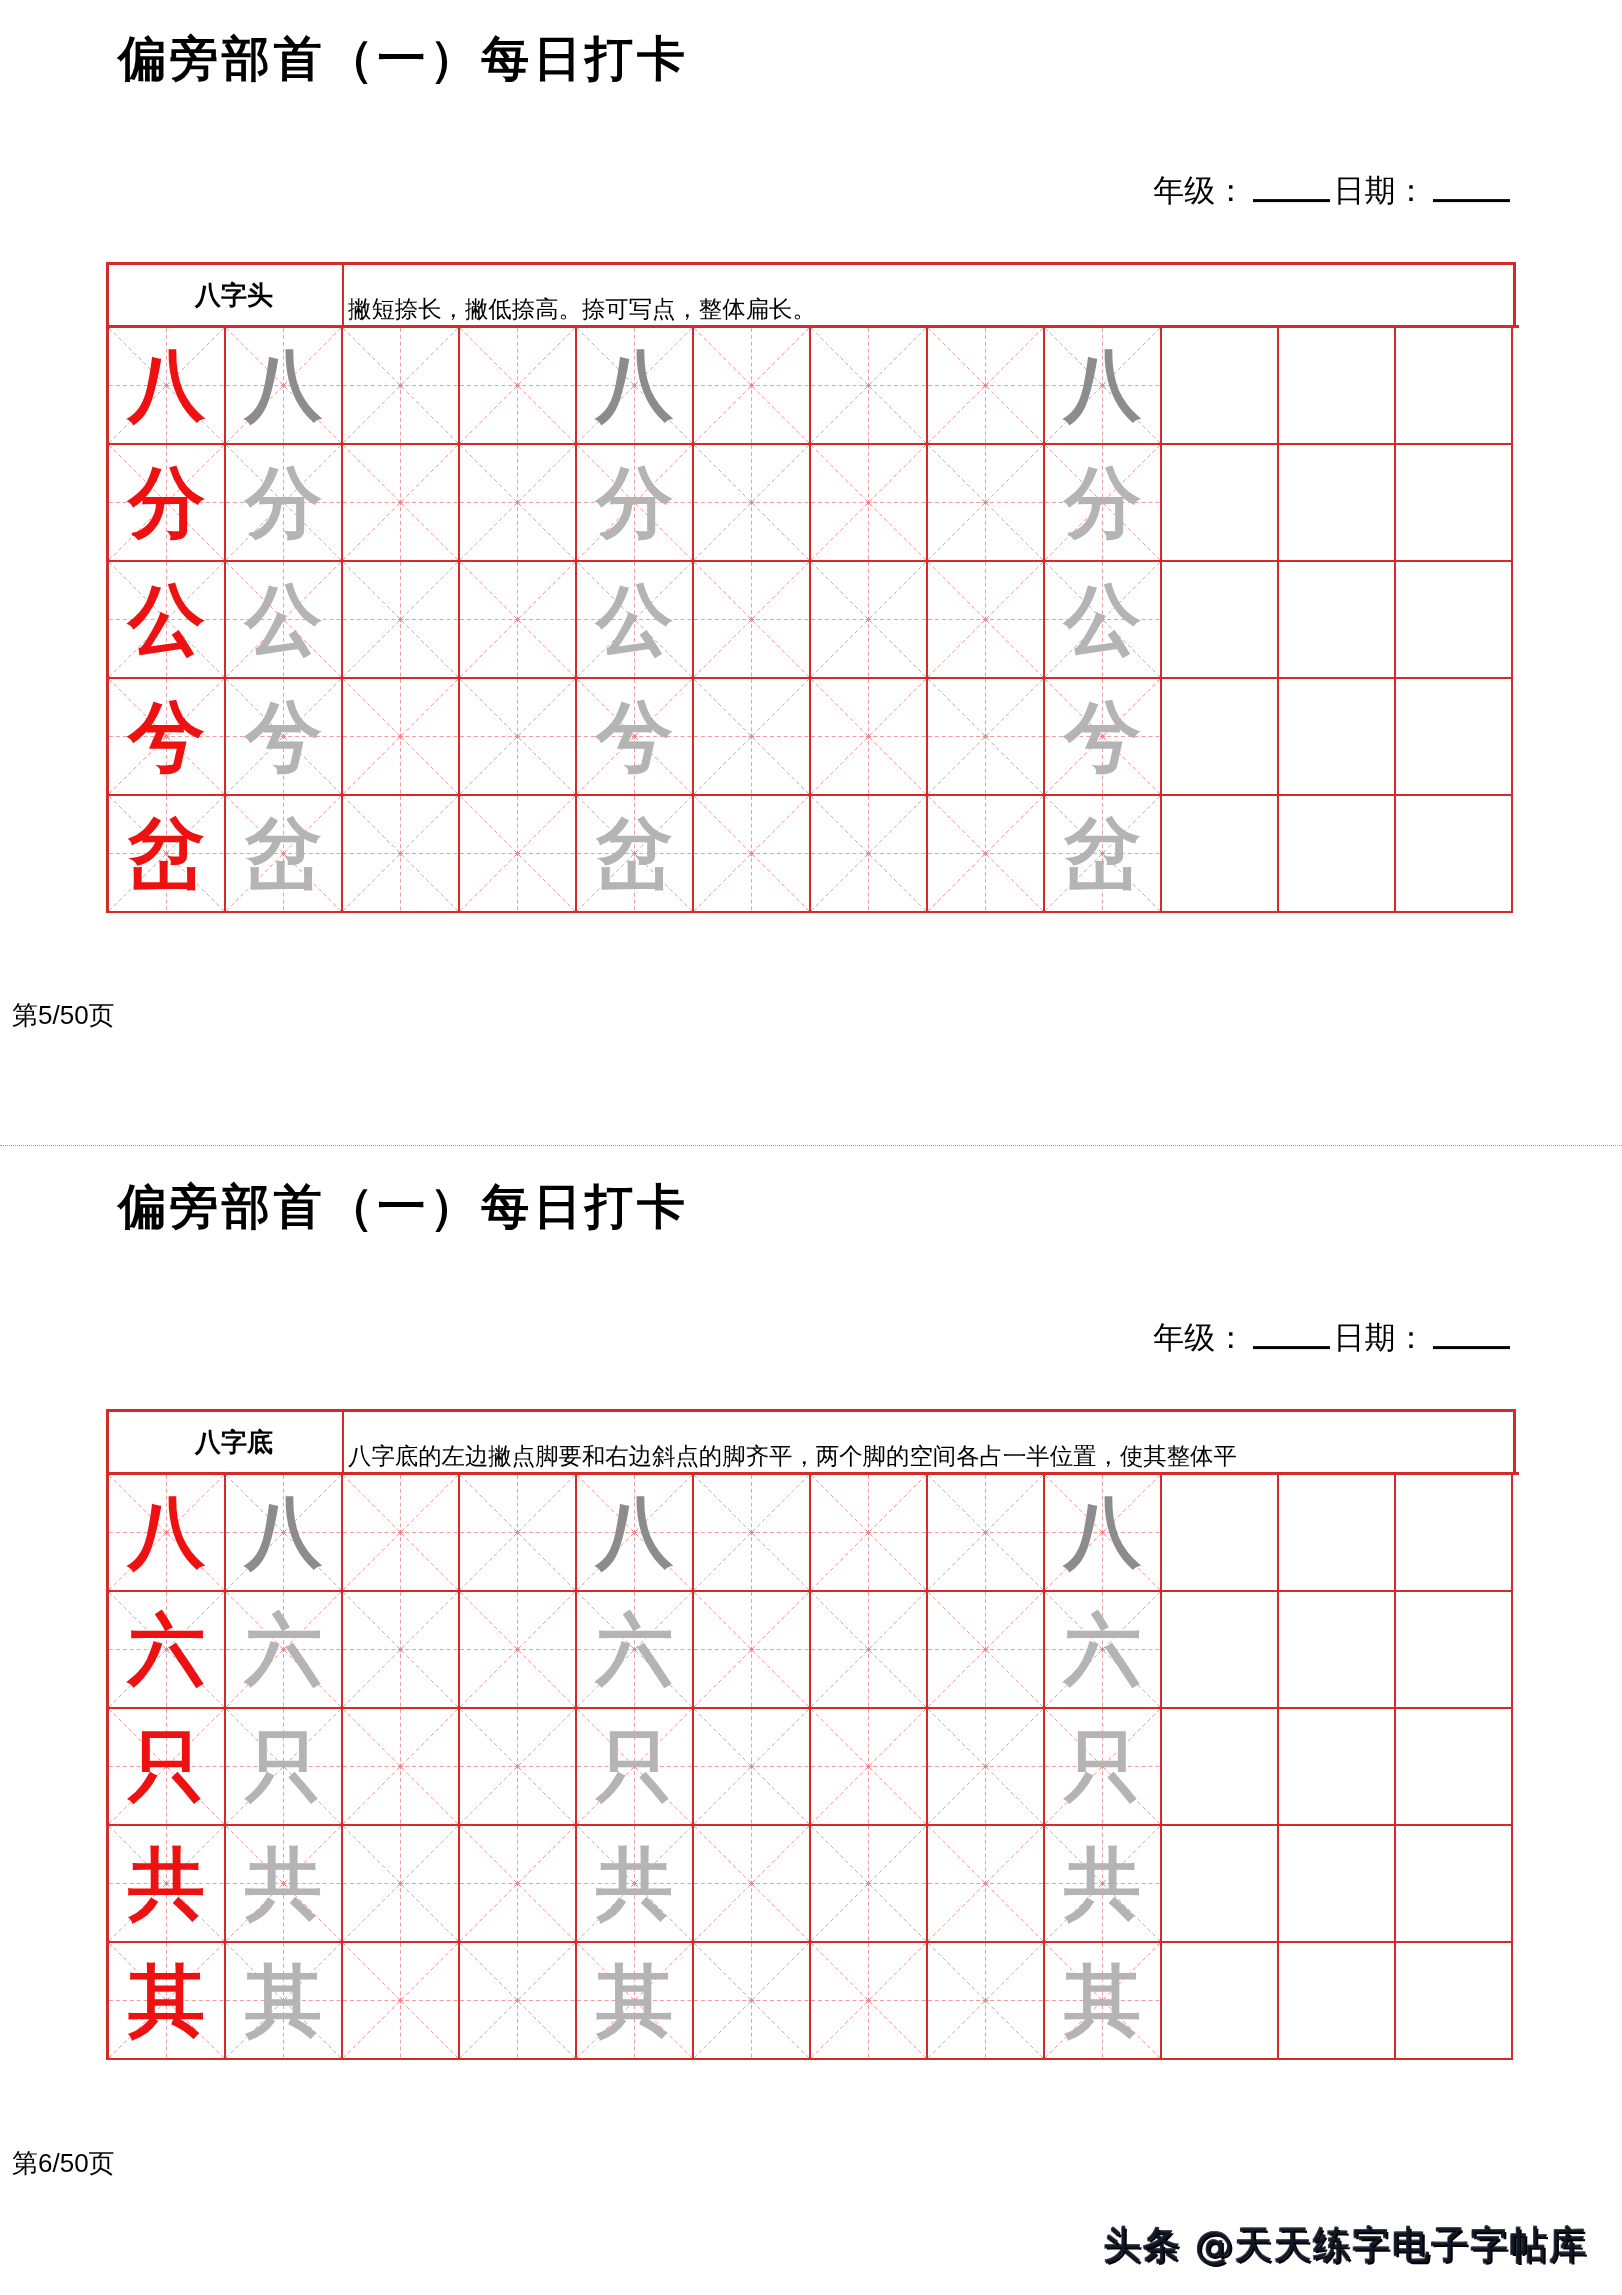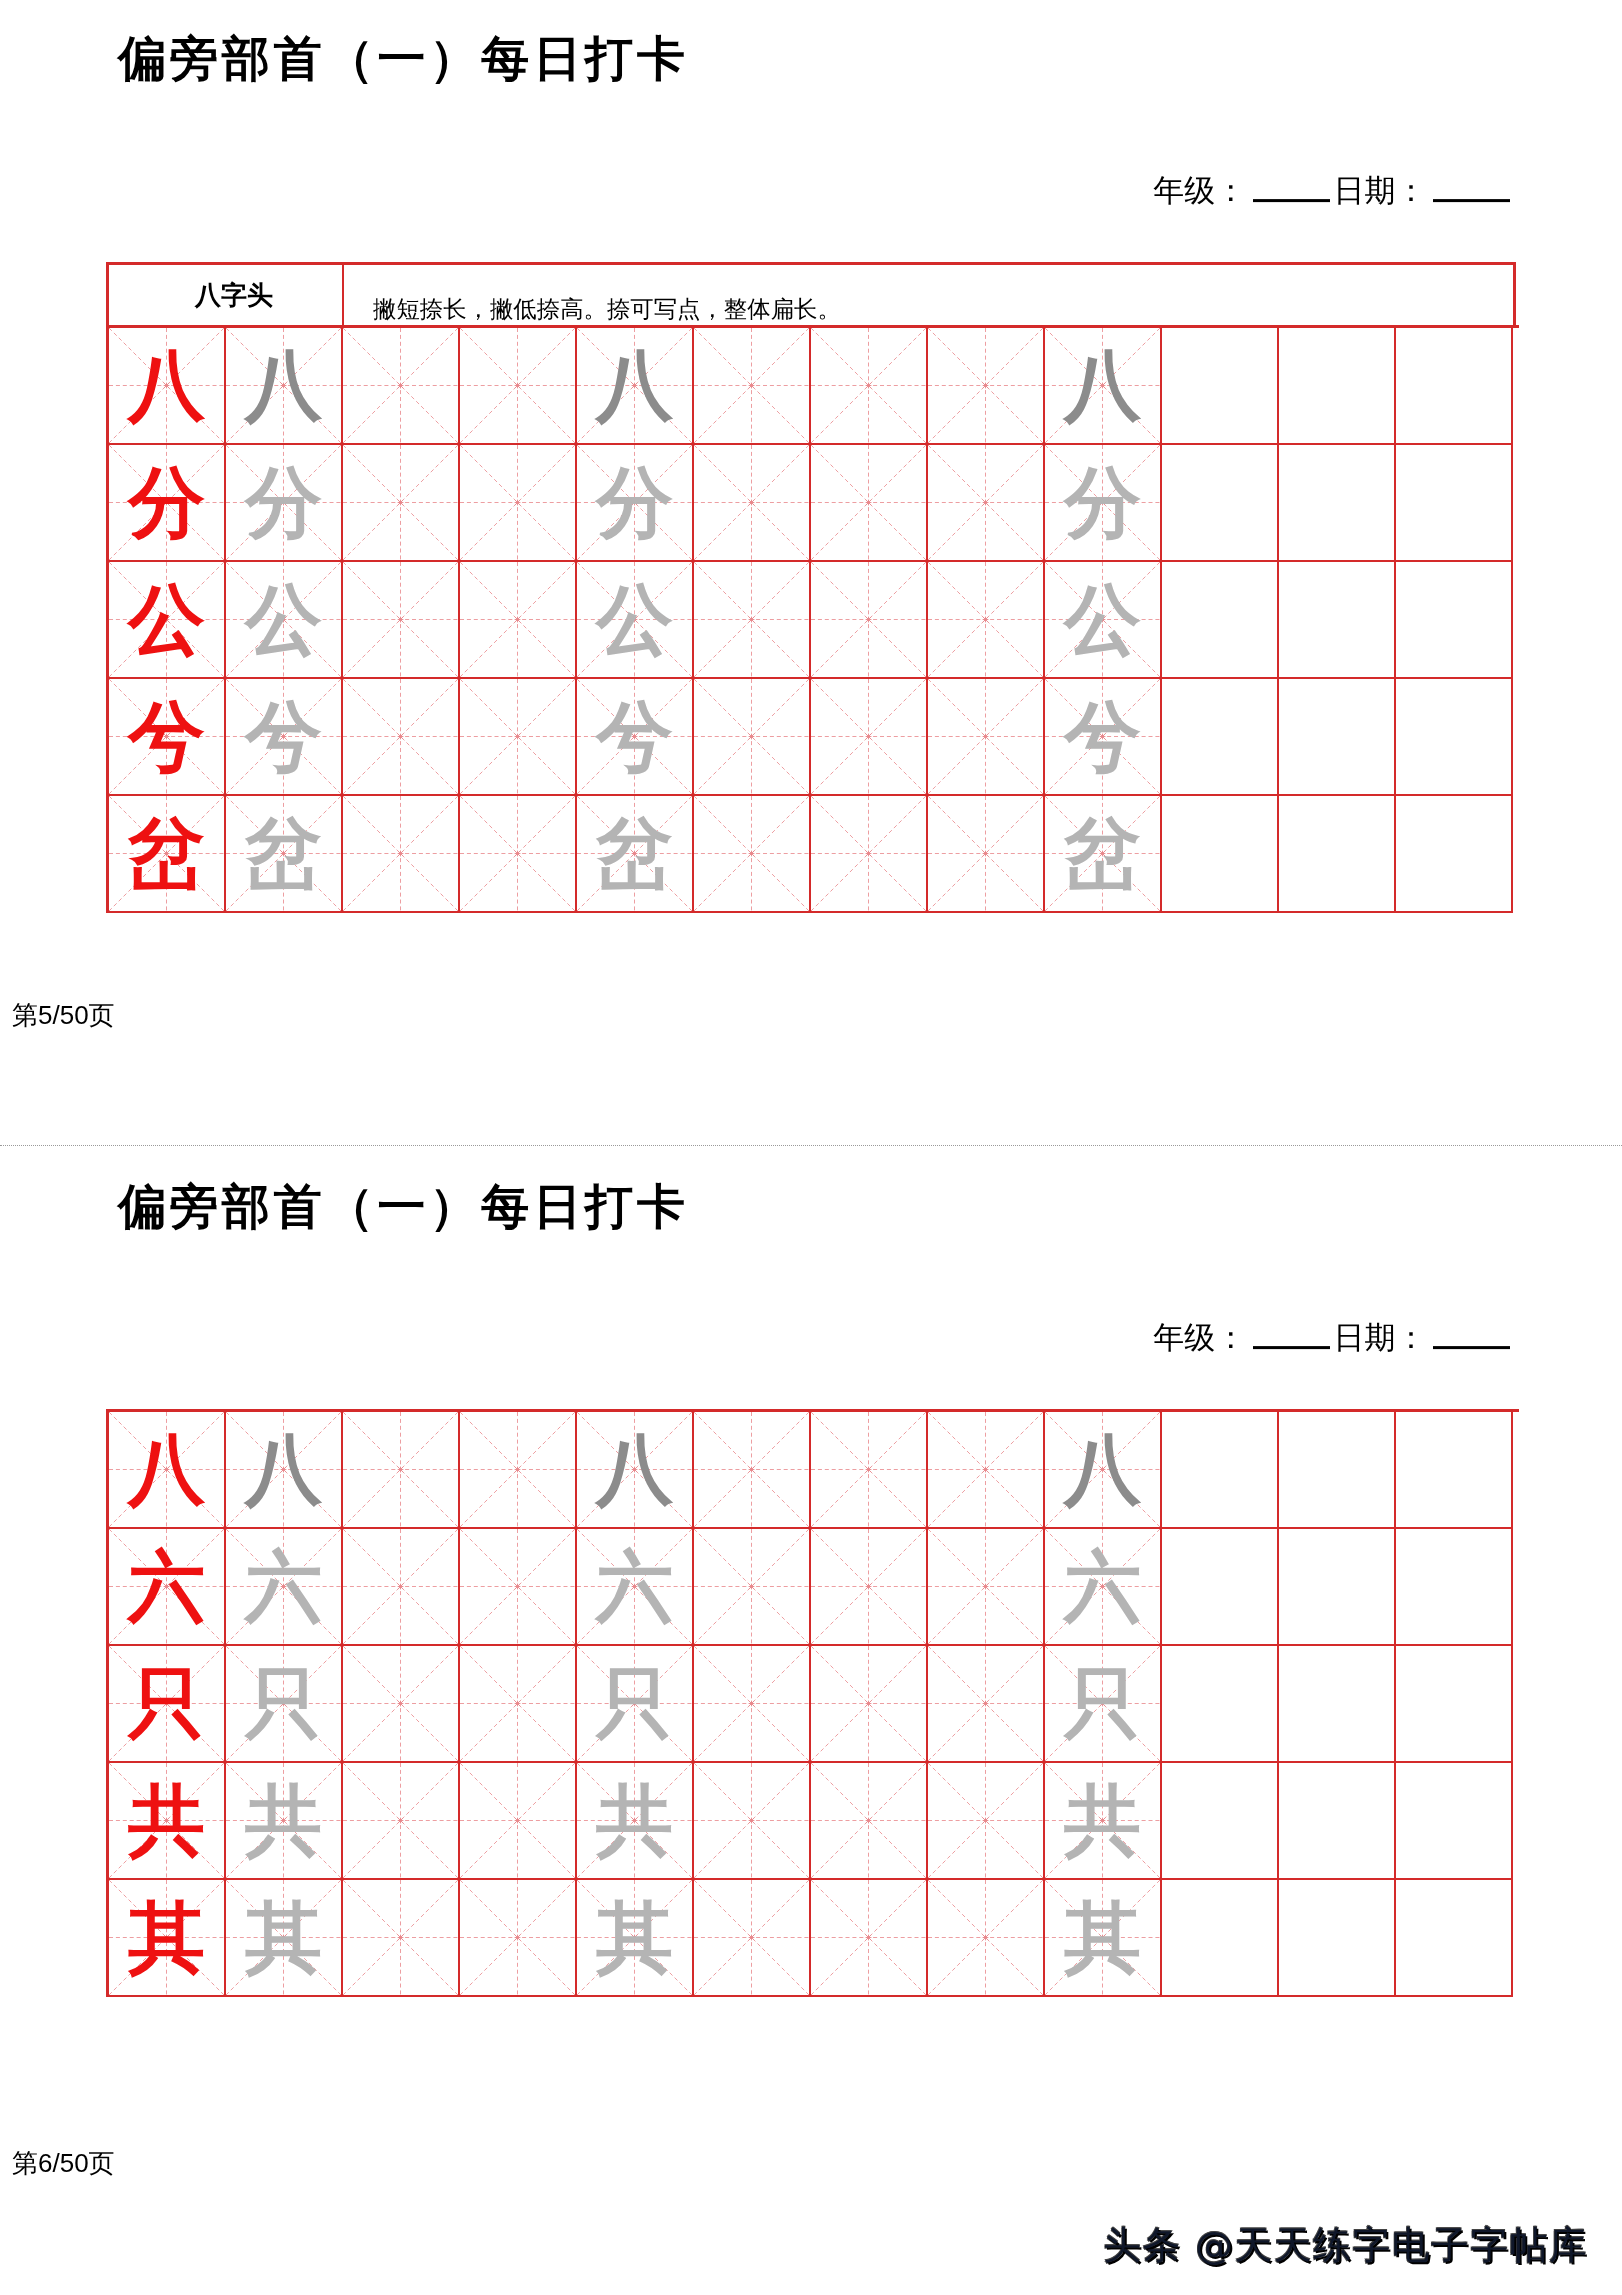--- a/index.html
+++ b/index.html
@@ -27,21 +27,21 @@
   .head-row {
     display: flex; height: 63px; border: 3.2px solid #d42a2a; box-sizing: border-box;
     border-bottom: none;
   }
   .head-label {
     width: 235px; box-sizing: border-box; border-right: 2.6px solid #d42a2a;
     display: flex; align-items: center; justify-content: center;
     font-size: 26px; font-weight: bold; padding-left: 17px;
   }
   .head-desc {
-    flex: 1; display: flex; align-items: center; padding-left: 29px;
+    flex: 1; display: flex; align-items: center; padding-left: 4px;
     font-size: 23.4px; white-space: nowrap; margin-top: 27px;
   }
   .grid {
     display: grid; grid-template-columns: repeat(12, 117px); grid-auto-rows: 117px;
     border-top: 3.2px solid #d42a2a; border-left: 3.2px solid #d42a2a;
     box-sizing: content-box; width: 1410px; margin-left: 0;
   }
   .cell {
     position: relative; box-sizing: border-box;
     border-right: 2.6px solid #d42a2a; border-bottom: 2.6px solid #d42a2a;
@@ -851,20 +851,24 @@
 
 <section class="page" style="top:0;">
   <div class="title" style="top:1182px;">偏旁部首（一）每日打卡</div>
   <div class="meta" style="top:1322px;">
     <span>年级：</span>
     <span class="blank"></span>
     <span>日期：</span>
     <span class="blank"></span>
   </div>
   <div class="sheet" style="top:1409px;">
+    <div class="head-row">
+      <div class="head-label">八字底</div>
+      <div class="head-desc">八字底的左边撇点脚要和右边斜点的脚齐平，两个脚的空间各占一半位置，使其整体平</div>
+    </div>
     <div class="grid">
         <div class="cell">
           <svg class="guide" viewBox="0 0 100 100" preserveAspectRatio="none">
             <g stroke="#e8868a" stroke-width="0.7" stroke-dasharray="3.5 2.5" fill="none" vector-effect="non-scaling-stroke">
               <line x1="0" y1="0" x2="100" y2="100"></line>
               <line x1="100" y1="0" x2="0" y2="100"></line>
               <line x1="50" y1="0" x2="50" y2="100"></line>
               <line x1="0" y1="50" x2="100" y2="50"></line>
             </g>
             <g stroke="#e8868a" stroke-width="0.8">

